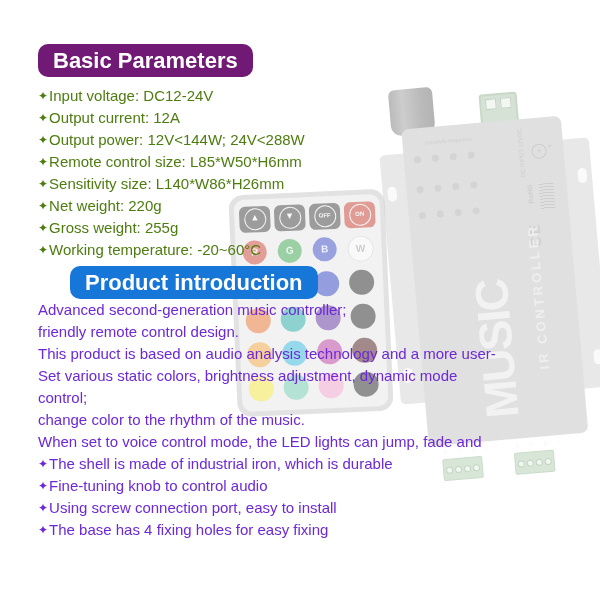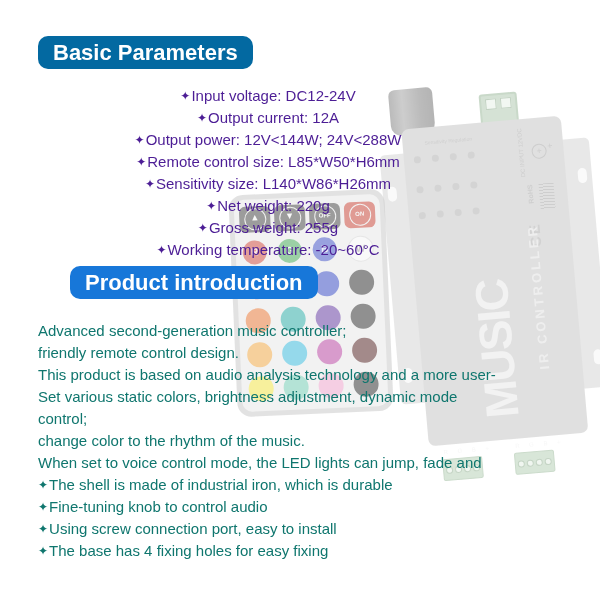--- a/index.html
+++ b/index.html
@@ -9,23 +9,23 @@
     font-family:"Liberation Sans","DejaVu Sans",sans-serif;
   }
   
   .content{position:absolute;inset:0;z-index:2;}
   .pill{
     position:absolute;left:38px;display:inline-block;
     color:#fff;font-weight:bold;font-size:22px;line-height:33px;
     padding:0 15px;border-radius:10px;white-space:nowrap;
   }
   .speclist{position:absolute;left:38px;top:85px;width:460px;
-    font-size:15px;line-height:22px;color:#4c1d95;text-align:center;}
-  .paras{position:absolute;left:38px;top:320px;width:500px;
-    font-size:15px;line-height:22px;color:#0f766e;}
+    font-size:15px;line-height:22px;color:#4d7c0f;}
+  .paras{position:absolute;left:38px;top:299px;width:500px;
+    font-size:15px;line-height:22px;color:#6d28d9;}
   .line{white-space:nowrap;}
   .bullet{margin-right:1px;font-size:12px;vertical-align:1px;}
   
   .photo{position:absolute;inset:0;z-index:1;}
   
   .controller{position:absolute;left:390px;top:82px;width:210px;height:380px;
     transform:rotate(-5deg);opacity:.42;}
   .knob{position:absolute;left:14px;top:0;width:44px;height:46px;
     background:linear-gradient(90deg,#5e5e5e,#8a8a8a 30%,#5f5f5f 70%,#4e4e4e);
     border-radius:6px 6px 10px 10px;}
@@ -193,21 +193,21 @@
         <div class="gbtn" style="background: rgb(108, 201, 174);"></div>
         <div class="gbtn" style="background: rgb(236, 158, 201);"></div>
         <div class="gbtn" style="background: rgb(36, 36, 36);"></div>
       </div>
     </div>
   </div>
 </div>
 
 <div class="content">
 
-  <div class="pill" style="top: 36px; background: #0369a1;">Basic Parameters</div>
+  <div class="pill" style="top: 44px; background: #701a75;">Basic Parameters</div>
 
   <div class="speclist">
     <div class="line"><span class="bullet">✦</span><span>Input voltage: DC12-24V</span></div>
     <div class="line"><span class="bullet">✦</span><span>Output current: 12A</span></div>
     <div class="line"><span class="bullet">✦</span><span>Output power: 12V&lt;144W; 24V&lt;288W</span></div>
     <div class="line"><span class="bullet">✦</span><span>Remote control size: L85*W50*H6mm</span></div>
     <div class="line"><span class="bullet">✦</span><span>Sensitivity size: L140*W86*H26mm</span></div>
     <div class="line"><span class="bullet">✦</span><span>Net weight: 220g</span></div>
     <div class="line"><span class="bullet">✦</span><span>Gross weight: 255g</span></div>
     <div class="line"><span class="bullet">✦</span><span>Working temperature: -20~60°C</span></div>

